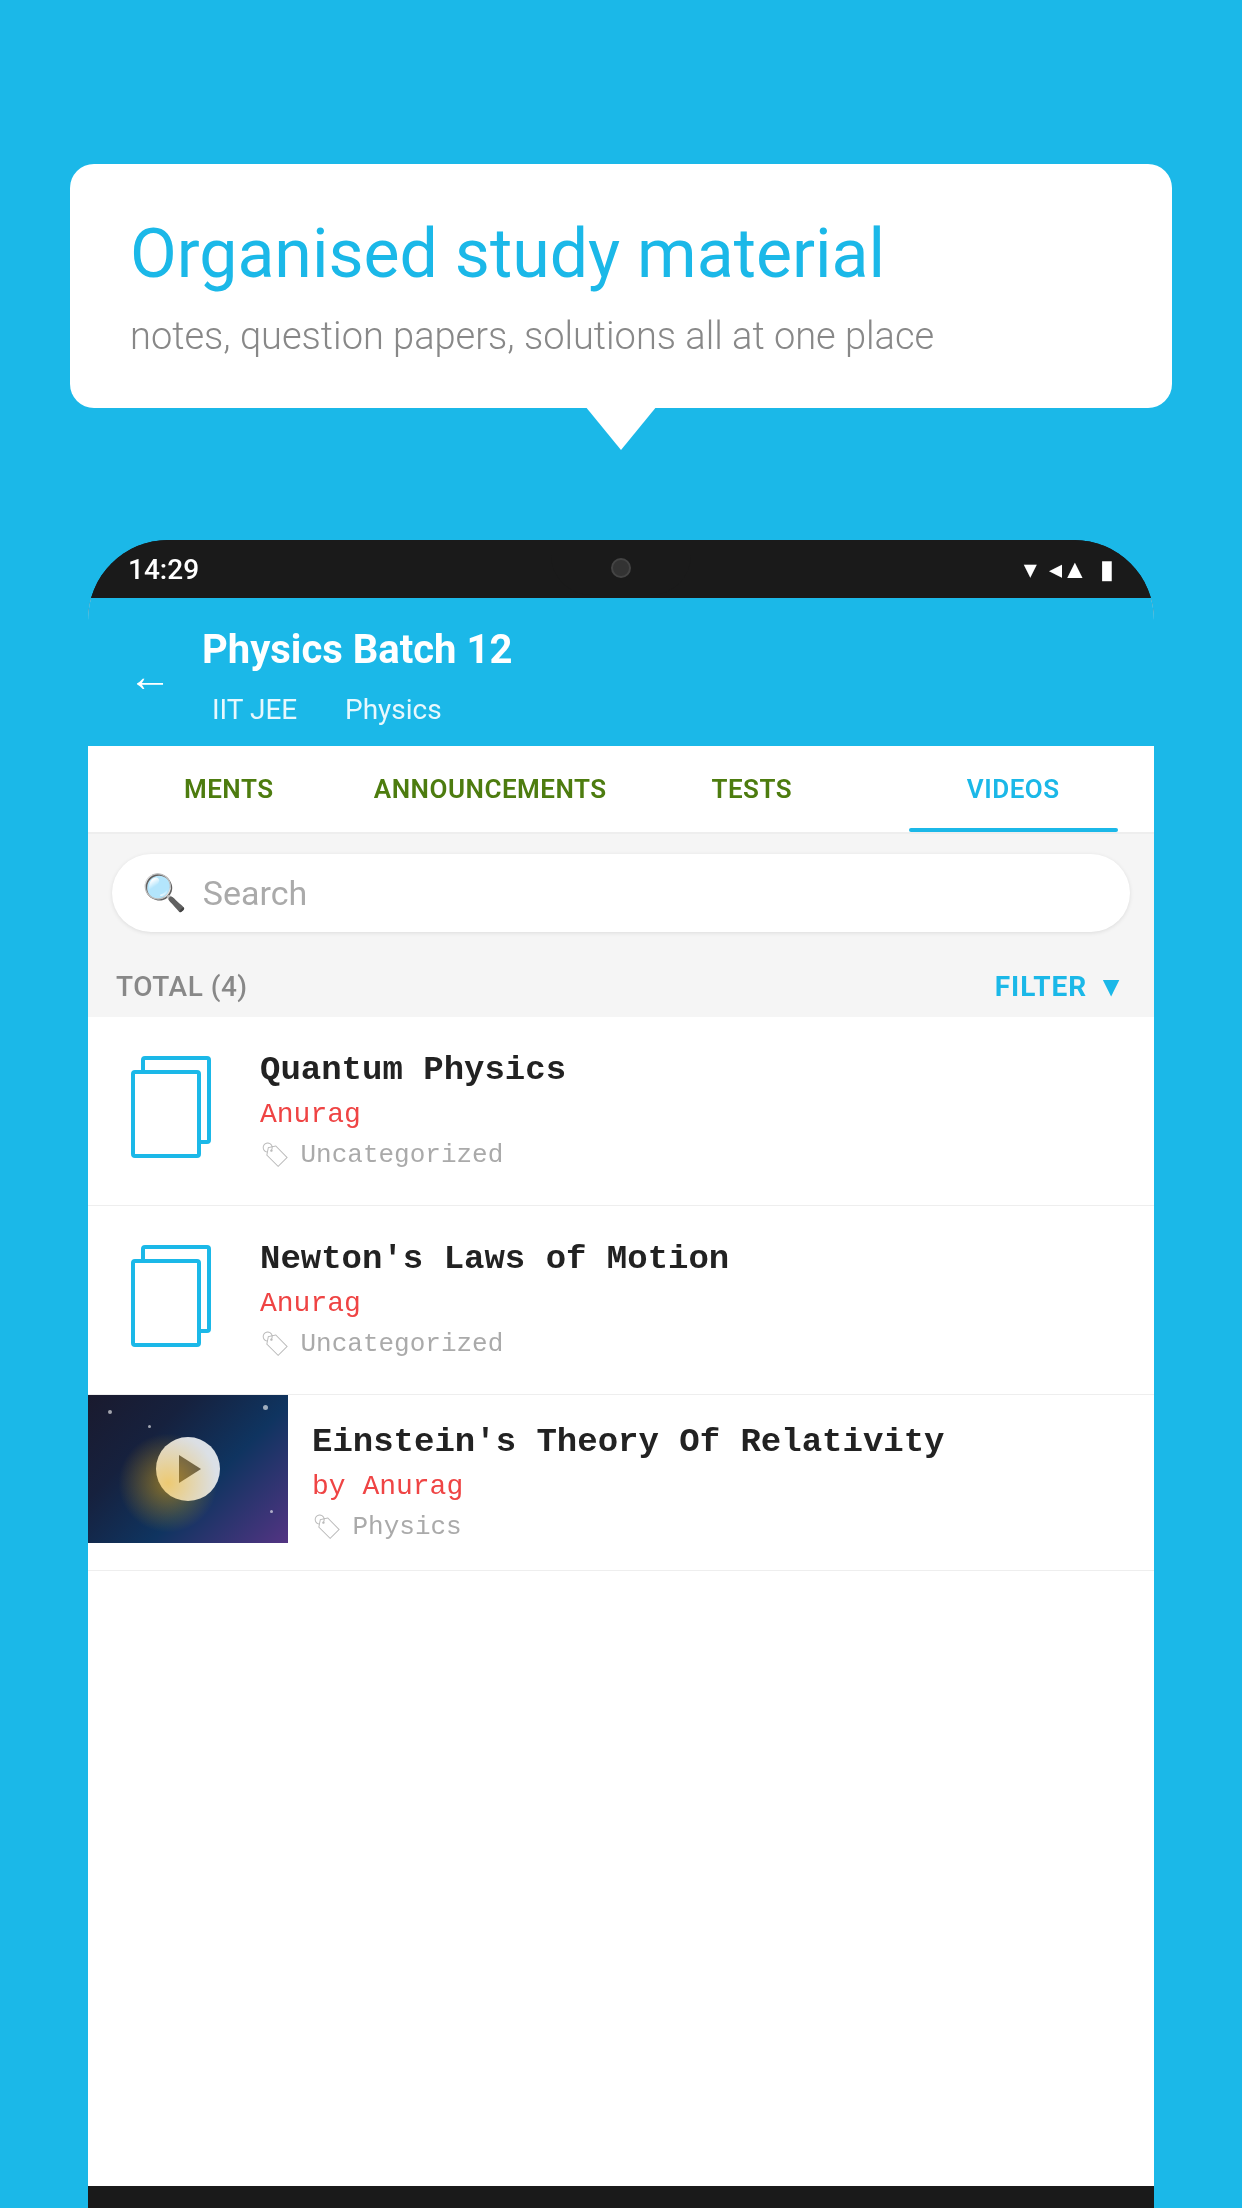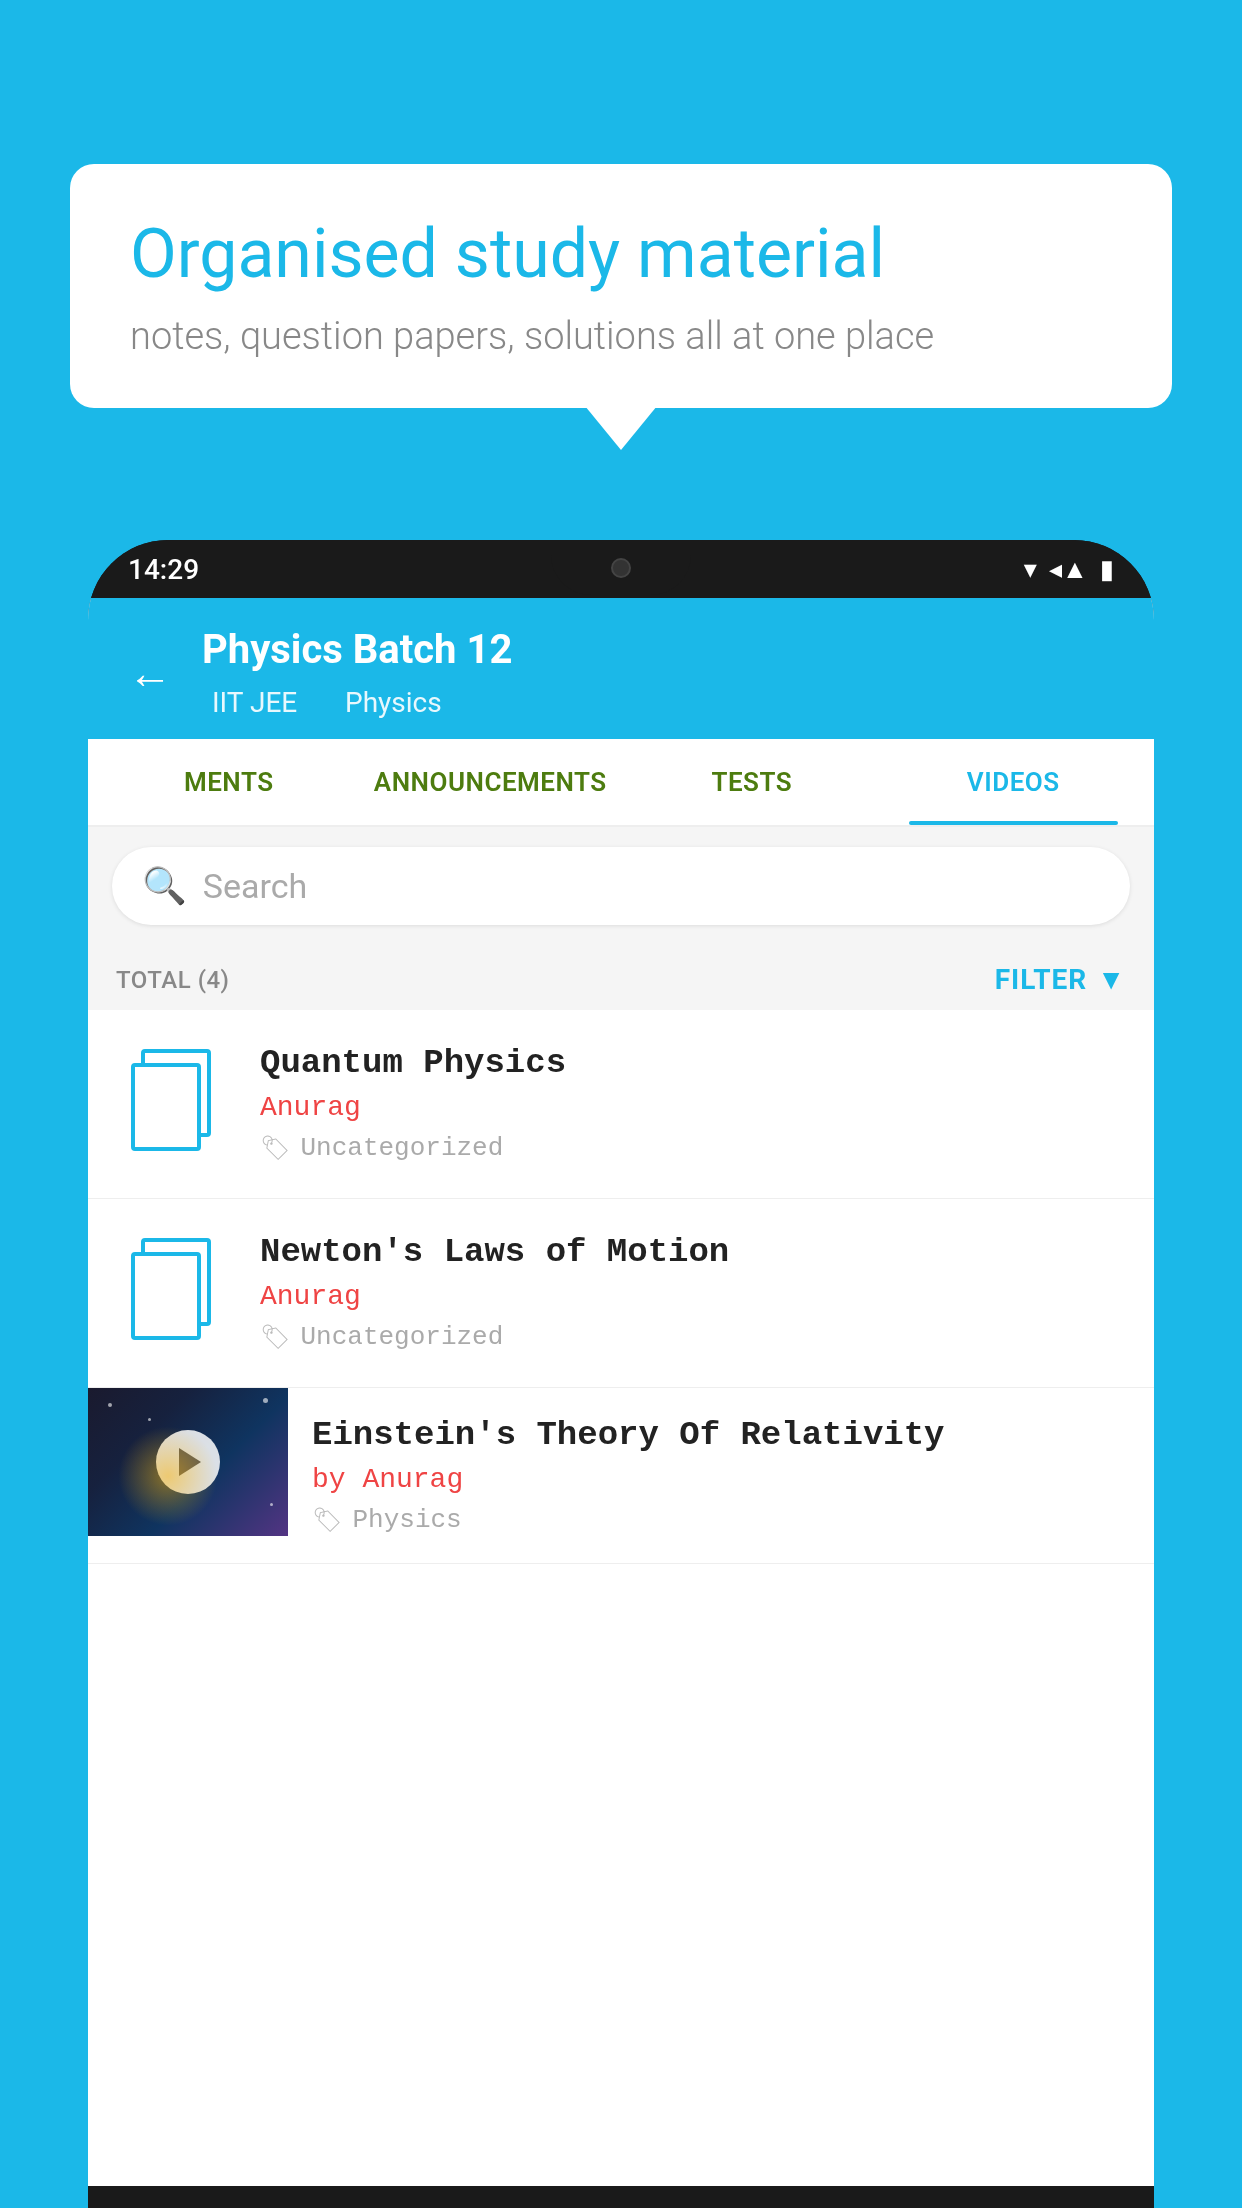--- a/index.html
+++ b/index.html
@@ -148,21 +148,21 @@
 
     .app-header-title {
       color: white;
       font-size: 40px;
       font-weight: 700;
     }
 
     .app-header-subtitle {
       color: rgba(255,255,255,0.9);
       font-size: 28px;
-      margin-top: 13px;
+      margin-top: 20px;
     }
 
     .app-header-subtitle span {
       margin: 0 10px;
     }
 
     
     .tabs-bar {
       background: white;
       display: flex;
@@ -227,21 +227,21 @@
     
     .filter-bar {
       background: #f5f5f5;
       display: flex;
       align-items: center;
       justify-content: space-between;
       padding: 18px 28px 14px;
     }
 
     .total-label {
-      font-size: 24px;
+      font-size: 28px;
       color: #888;
       font-weight: 500;
       text-transform: uppercase;
       letter-spacing: 0.5px;
     }
 
     .filter-btn {
       display: flex;
       gap: 10px;
       color: #1BB8E8;

